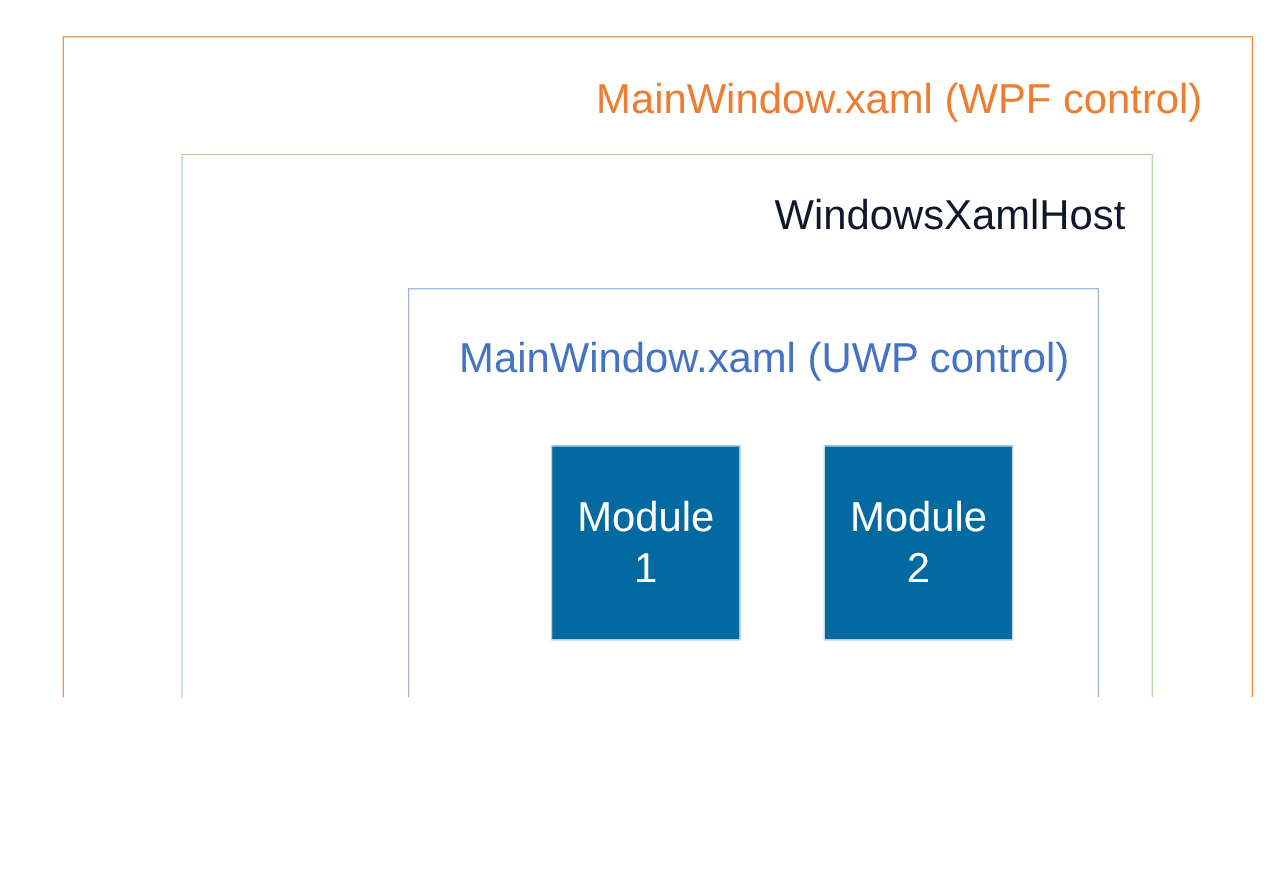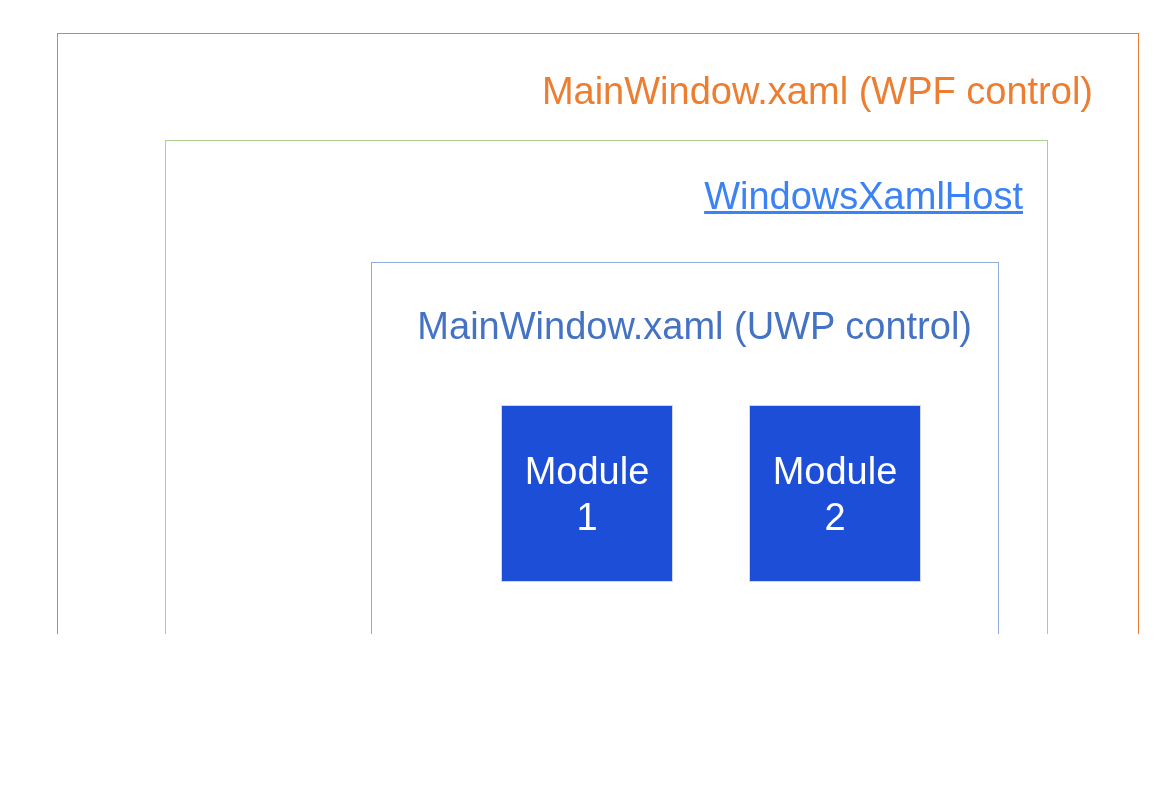--- a/index.html
+++ b/index.html
@@ -61,42 +61,41 @@
   }
 
   .caption-outer {
     color: #ED7D31;
     left: 300px;
     top: 68px;
     width: 793px;     
   }
 
   .caption-middle {
-    color: #3b82f6;
+    color: #0f172a;
     left: 380px;
     top: 173px;
     width: 643px;     
-    text-decoration: underline;
   }
 
   .caption-inner {
     color: #4472C4;
     left: 400px;
     top: 303px;
     width: 572px;     
   }
 
   
   .module {
     position: absolute;
     box-sizing: border-box;
     width: 172px;
     height: 177px;
     top: 405px;
-    background: #1d4ed8;
+    background: #0369a1;
     border: 1px solid #D0D7E8;
     display: flex;
     align-items: center;
     justify-content: center;
   }
 
   .module-1 { left: 501px; }
   .module-2 { left: 749px; }
 
   .module-label {

